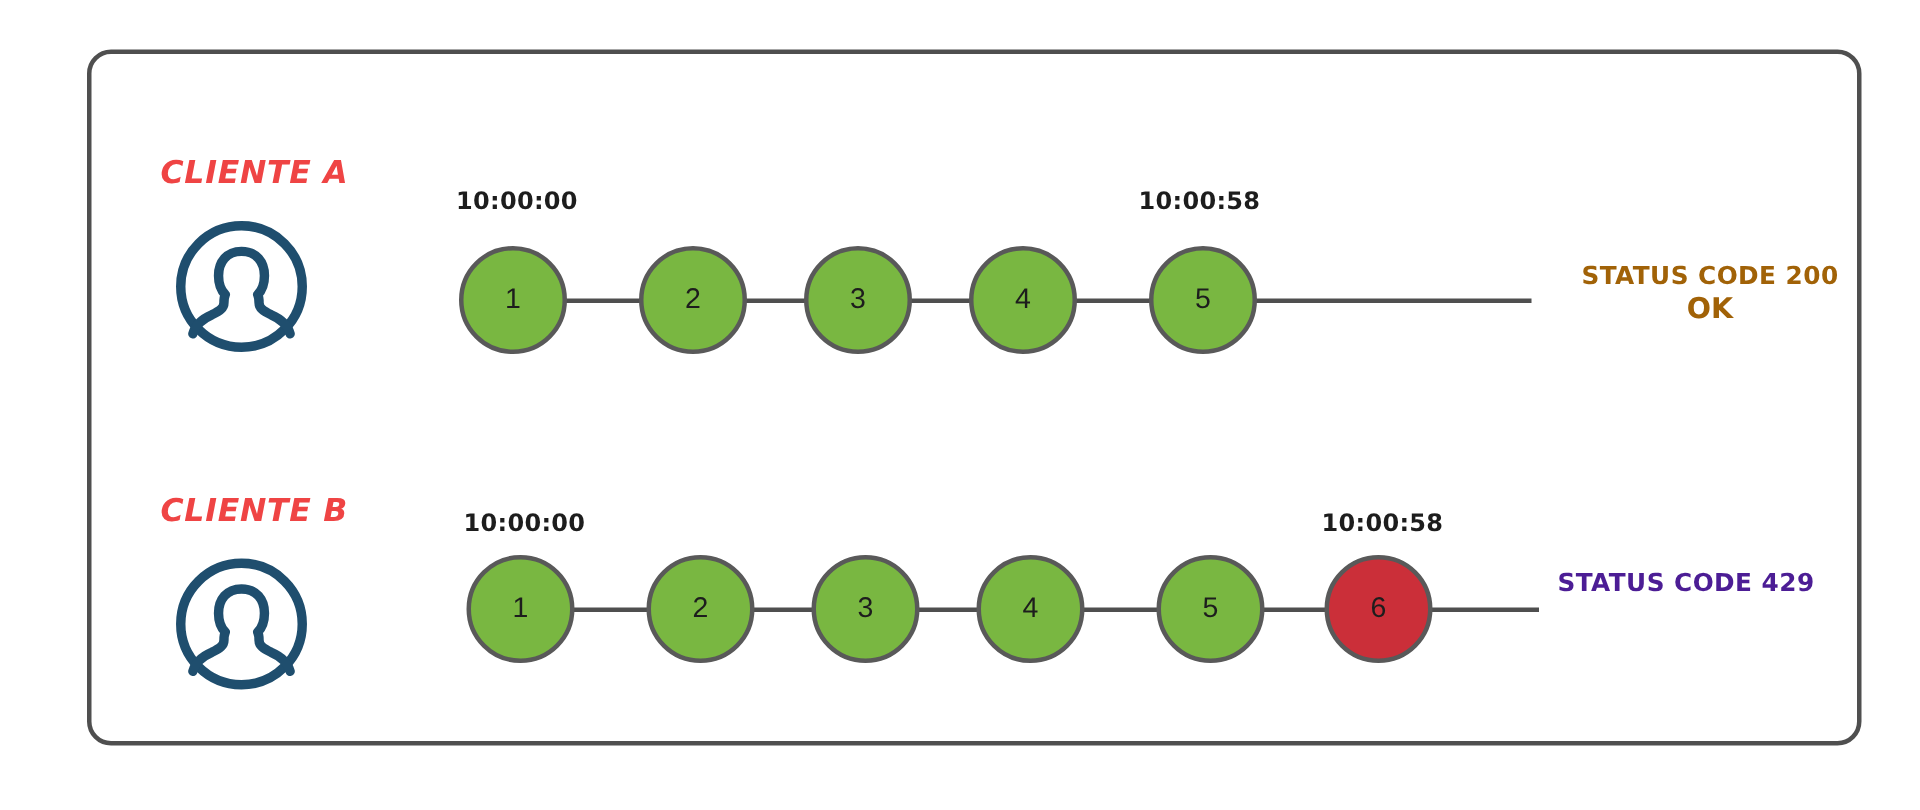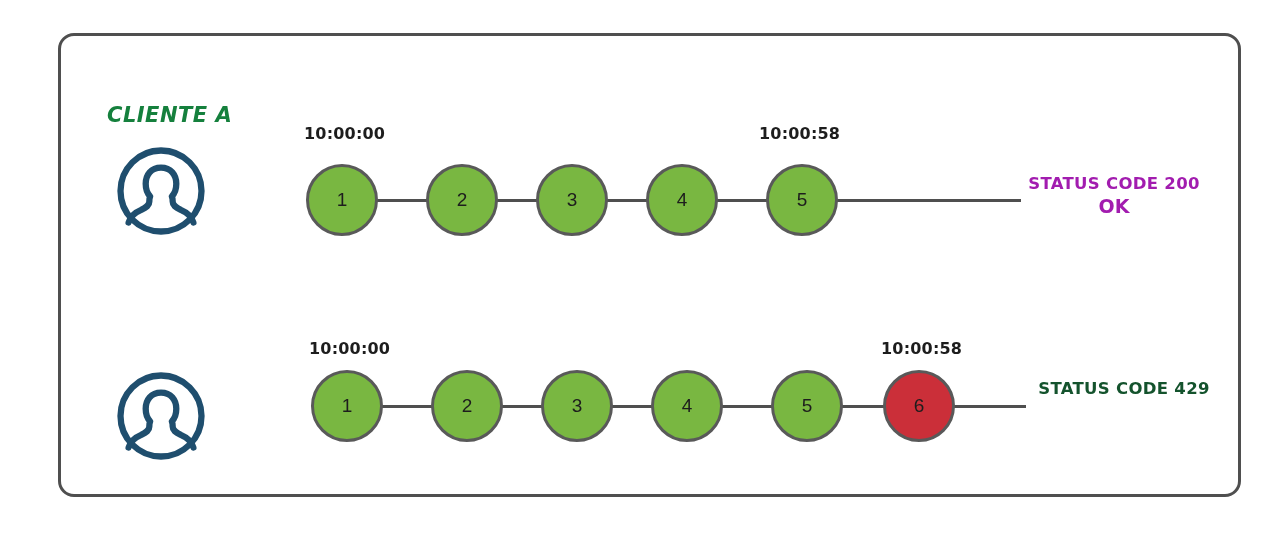--- a/index.html
+++ b/index.html
@@ -41,21 +41,21 @@
   
   .client-label {
     position: absolute;
     left: 46px;
     top: 47px;
     font-family: "DejaVu Sans", sans-serif;
     font-size: 21px;
     font-weight: 600;
     font-style: italic;
     letter-spacing: 0.5px;
-    color: #15803d;
+    color: #ef4444;
     white-space: nowrap;
   }
 
   
   .avatar {
     position: absolute;
     left: 55px;
     top: 90px;
     width: 90px;
     height: 90px;
@@ -120,22 +120,22 @@
     display: block;
     font-size: 16.5px;
     font-weight: 600;
     letter-spacing: 0.3px;
   }
   .status .status-sub {
     display: block;
     font-size: 19px;
     font-weight: 600;
   }
-  .status.ok   { color: #a21caf; }
-  .status.fail { color: #14532d; }
+  .status.ok   { color: #a16207; margin-left: 26px; }
+  .status.fail { color: #4c1d95; }
 </style>
 </head>
 <body>
 
 <div id="diagram-frame">
 
   <div class="client-row" id="client-row-a">
 
     <div class="client-label">CLIENTE A</div>
 
@@ -184,20 +184,21 @@
       <div class="status ok" style="left:963px; top:118px; width:180px;">
         <span class="status-main">STATUS CODE 200</span>
         <span class="status-sub">OK</span>
       </div>
 
     </div>
   </div>
 
   <div class="client-row" id="client-row-b">
 
+    <div class="client-label">CLIENTE B</div>
 
     <div class="avatar">
       <svg width="90" height="90" viewBox="0 0 100 100">
         <circle cx="50" cy="50" r="45" fill="none" stroke="#1f4e6e" stroke-width="7"></circle>
         <path d="M50 24
                  c-11 0 -17 8 -17 18
                  c0 6 2 11 5 14
                  c-1 2 -1 4 -1 6
                  c0 4 -3 6 -9 9
                  c-7 3 -12 7 -14 14

